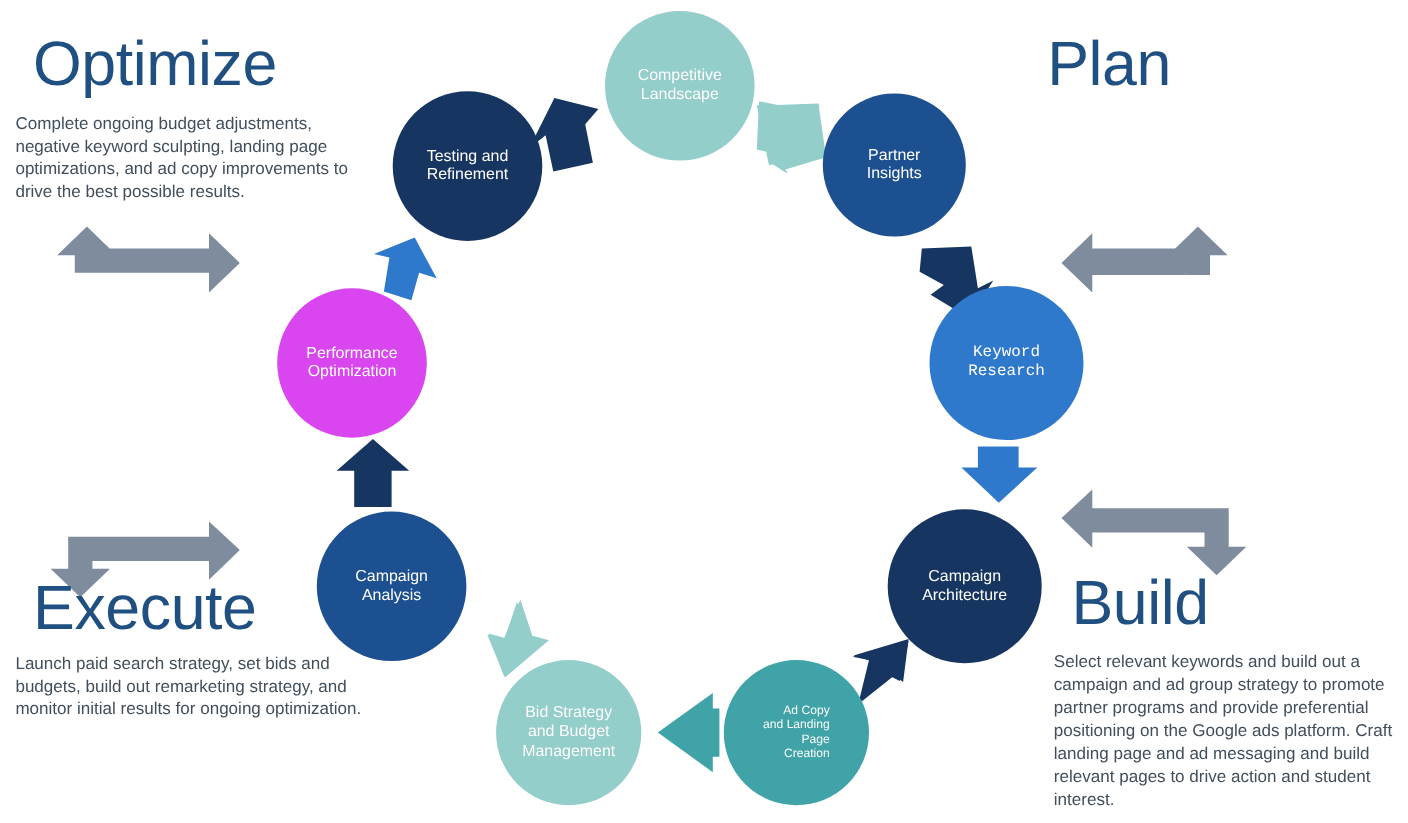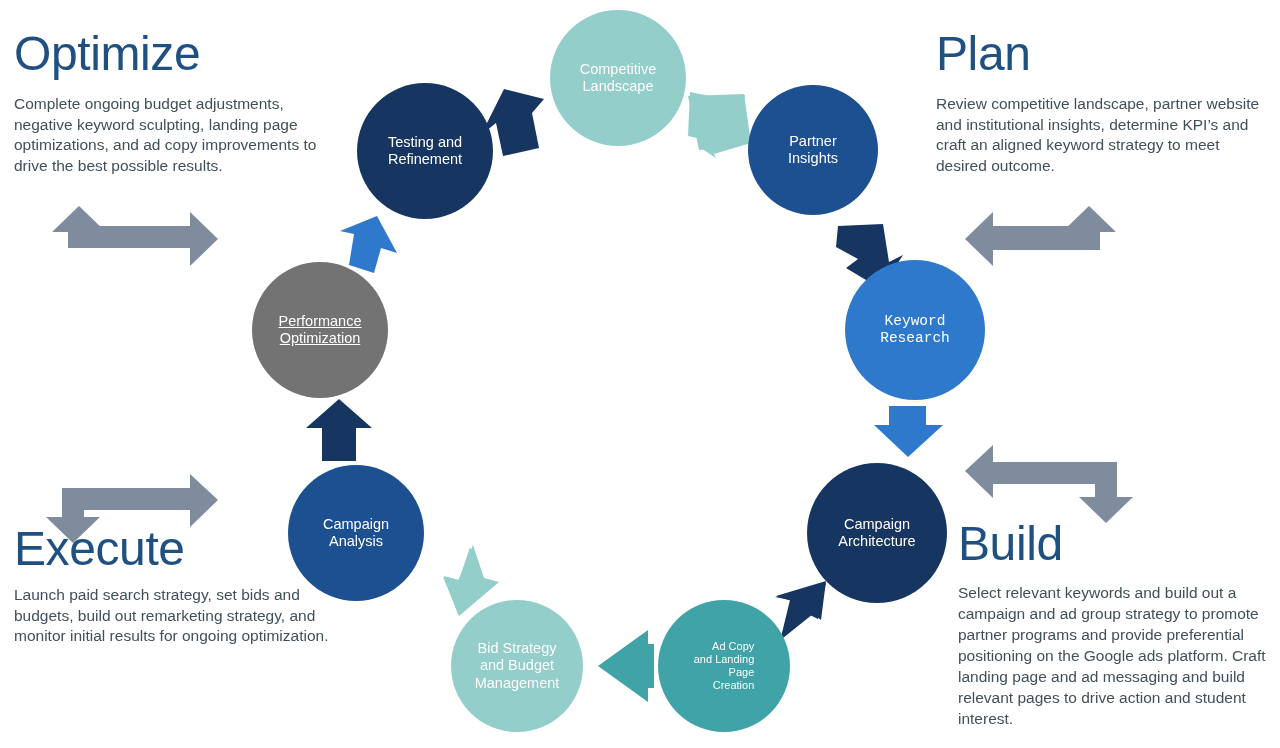--- a/index.html
+++ b/index.html
@@ -31,26 +31,26 @@
   .quadrant {
     position: absolute;
     width: 330px;
   }
   .quadrant.q-optimize { left: 14px;  top: 30px; }
   .quadrant.q-plan     { left: 936px; top: 30px; }
   .quadrant.q-execute  { left: 14px;  top: 525px; }
   .quadrant.q-build    { left: 958px; top: 520px; width: 312px; }
 
   .quadrant-title {
-    font-size: 48px;
+    font-size: 57px;
     line-height: 1.0;
     font-weight: normal;
     color: #1f5081;
     letter-spacing: -0.4px;
-    margin: 0 0 16px 0;
+    margin: 0 0 16px 16px;
     white-space: nowrap;
   }
   .quadrant-body {
     font-size: 15.5px;
     line-height: 1.33;
     color: #414f5b;
     margin: 0;
   }
   .q-build .quadrant-title { margin-bottom: 14px; }
   .q-build .quadrant-body { line-height: 1.36; }
@@ -143,21 +143,20 @@
 
   </svg>
 
   <div class="quadrant q-optimize">
     <h2 class="quadrant-title">Optimize</h2>
     <p class="quadrant-body">Complete ongoing budget adjustments, negative keyword sculpting, landing page optimizations, and ad copy improvements to drive the best possible results.</p>
   </div>
 
   <div class="quadrant q-plan">
     <h2 class="quadrant-title">Plan</h2>
-    <p class="quadrant-body">Review competitive landscape, partner website and institutional insights, determine KPI’s and craft an aligned keyword strategy to meet desired outcome.</p>
   </div>
 
   <div class="quadrant q-build">
     <h2 class="quadrant-title">Build</h2>
     <p class="quadrant-body">Select relevant keywords and build out a campaign and ad group strategy to promote partner programs and provide preferential positioning on the Google ads platform. Craft landing page and ad messaging and build relevant pages to drive action and student interest.</p>
   </div>
 
   <div class="quadrant q-execute">
     <h2 class="quadrant-title">Execute</h2>
     <p class="quadrant-body">Launch paid search strategy, set bids and budgets, build out remarketing strategy, and monitor initial results for ongoing optimization.</p>
@@ -188,21 +187,21 @@
       </div>
       <div class="node" style="left: 451px; top: 600px; width: 132px; height: 132px; background: rgb(147, 206, 202);">
         <span class="node-label">Bid Strategy
 and Budget
 Management</span>
       </div>
       <div class="node" style="left: 288px; top: 465px; width: 136px; height: 136px; background: rgb(29, 80, 145);">
         <span class="node-label">Campaign
 Analysis</span>
       </div>
-      <div class="node" style="left: 252px; top: 262px; width: 136px; height: 136px; background: #737373; text-decoration: underline;">
+      <div class="node" style="left: 252px; top: 262px; width: 136px; height: 136px; background: #d946ef;">
         <span class="node-label">Performance
 Optimization</span>
       </div>
       <div class="node" style="left: 357px; top: 83px; width: 136px; height: 136px; background: rgb(22, 53, 96);">
         <span class="node-label">Testing and
 Refinement</span>
       </div>
     </div>
 
 </div>

